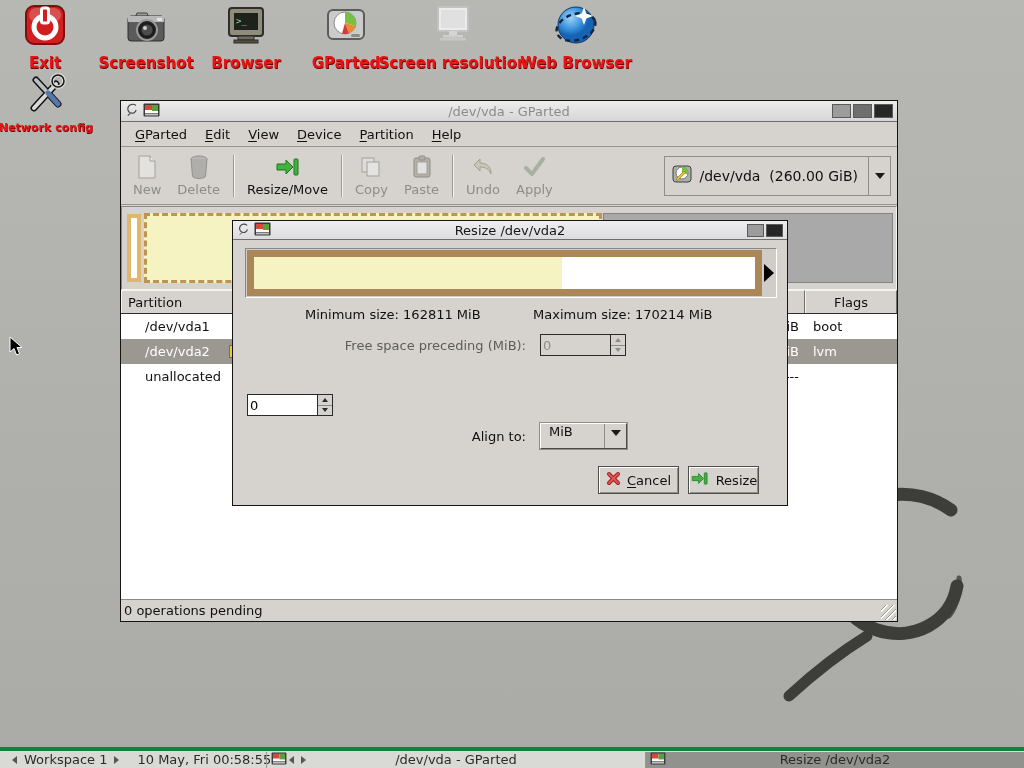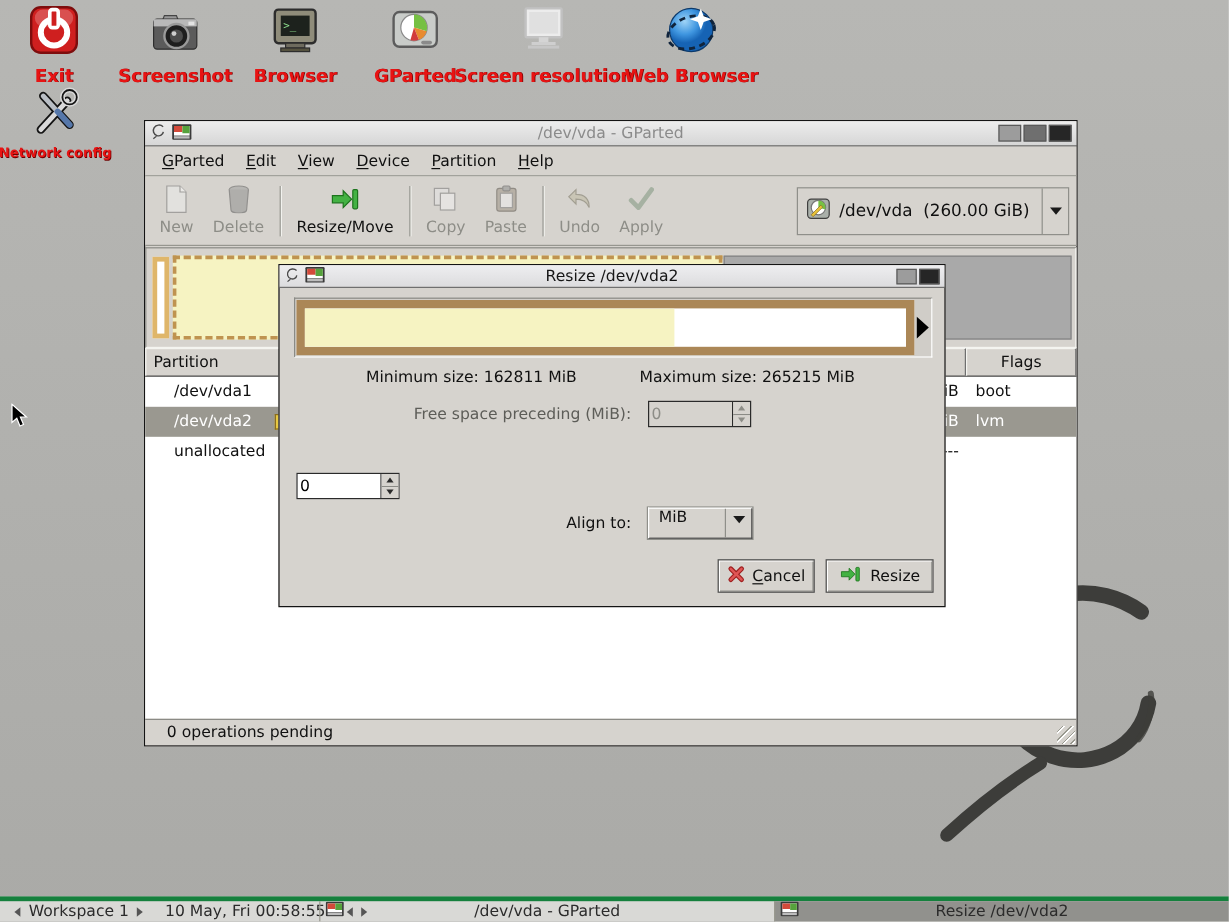--- a/index.html
+++ b/index.html
@@ -58,21 +58,21 @@
   .tbody{position:absolute;top:213px;left:0;width:776px;bottom:22px;background:#fff}
   .trow{height:25px;display:flex;align-items:center;font-size:13px;color:#101010}
   .trow.sel{background:#9a9890;color:#fff}
   .cname{width:112px;padding-left:24px;position:relative;height:100%;display:flex;align-items:center}
   .cmid{flex:1}
   .csize{width:60px;text-align:right;padding-right:6px}
   .cflags{width:92px;padding-left:8px}
   .keysliver{position:absolute;right:0;top:6px;width:4px;height:13px;background:#e7c943;border:1px solid #8a6d1f;border-right:none}
 
   .statusbar{position:absolute;left:0;bottom:0;width:776px;height:22px;background:#d6d3ce;border-top:1px solid #8a8a85;
-             font-size:13px;color:#101010;display:flex;align-items:center;padding-left:18px}
+             font-size:13px;color:#101010;display:flex;align-items:center;padding-left:3px}
   .grip{position:absolute;right:1px;bottom:1px;width:15px;height:15px;
         background:repeating-linear-gradient(135deg,transparent 0 3px,#99998f 3px 4px,#ffffff 4px 5px)}
 
   
   #resize-dialog{left:232px;top:220px;width:556px;height:286px;z-index:10}
   #resize-dialog .titlebar{height:19px;background:linear-gradient(#eeeef0,#dcdcde)}
   #resize-dialog .title-text{color:#161616}
   #resize-dialog .wbtn{width:17px;height:13px}
 
   .rwidget{position:absolute;left:12px;top:27px;width:532px;height:50px;background:#d0cdc8;display:flex;
@@ -105,21 +105,21 @@
   .dcombo{margin-left:14px;width:87px;height:26px;background:#d6d3ce;display:flex;align-items:flex-start;font-size:13px;color:#101010;
           border:1px solid;border-color:#fff #4a4a4a #4a4a4a #fff;box-shadow:0 0 0 1px #8f8f8a}
   .dcombo .txt{padding-left:8px;flex:1}
   .dcombo .sep{width:1px;align-self:stretch;background:#8f8f8a}
   .dcombo .car{width:21px;display:flex;justify-content:center}
 
   .gbtn{position:absolute;top:245px;height:28px;background:#d6d3ce;border:1px solid #4f4f4f;
         box-shadow:inset 1px 1px 0 #fff,inset -1px -1px 0 #8f8f8a;
         display:flex;align-items:center;justify-content:center;gap:6px;font-size:13px;color:#101010}
   #cancel-button{left:365px;width:81px}
-  #resize-button{left:455px;width:90px}
+  #resize-button{left:455px;width:71px}
 
   
   .taskbar{position:absolute;left:0;bottom:0;width:1024px;height:21px;background:#d9d9d6;border-top:4px solid #15803d;
            display:flex;align-items:center;font-size:13px;color:#2b2b2b;z-index:20}
   .wsarea{display:flex;align-items:center;gap:7px;padding:0 8px;width:266px;white-space:nowrap}
   .ta-left{width:0;height:0;border:4px solid transparent;border-right:5px solid #555}
   .ta-right{width:0;height:0;border:4px solid transparent;border-left:5px solid #555}
   .task{flex:1;display:flex;align-items:center;border-left:1px solid #99998f;padding-left:4px;position:relative}
   .task .tlabel{position:absolute;left:0;right:0;text-align:center;pointer-events:none}
   #task-2{background:#91918d}
@@ -415,21 +415,21 @@
   <div class="rwidget">
     <div class="rframe">
       <div class="rused" style="width: 61.4%;"></div>
     </div>
     <div class="rhandle">
         <span class="rarrow"></span>
       </div>
   </div>
 
   <span class="minmax" id="min-size">Minimum size: 162811 MiB</span>
-  <span class="minmax" id="max-size">Maximum size: 265215 MiB</span>
+  <span class="minmax" id="max-size">Maximum size: 170214 MiB</span>
 
   <div class="frow" style="top:113px">
     <span class="flabel dim">Free space preceding (MiB):</span>
     <div class="spin dis">
       <span class="val">0</span>
       <span class="arrows">
           <span class="sa up">
             <span class="tri-up"></span>
           </span>
           <span class="sa">

